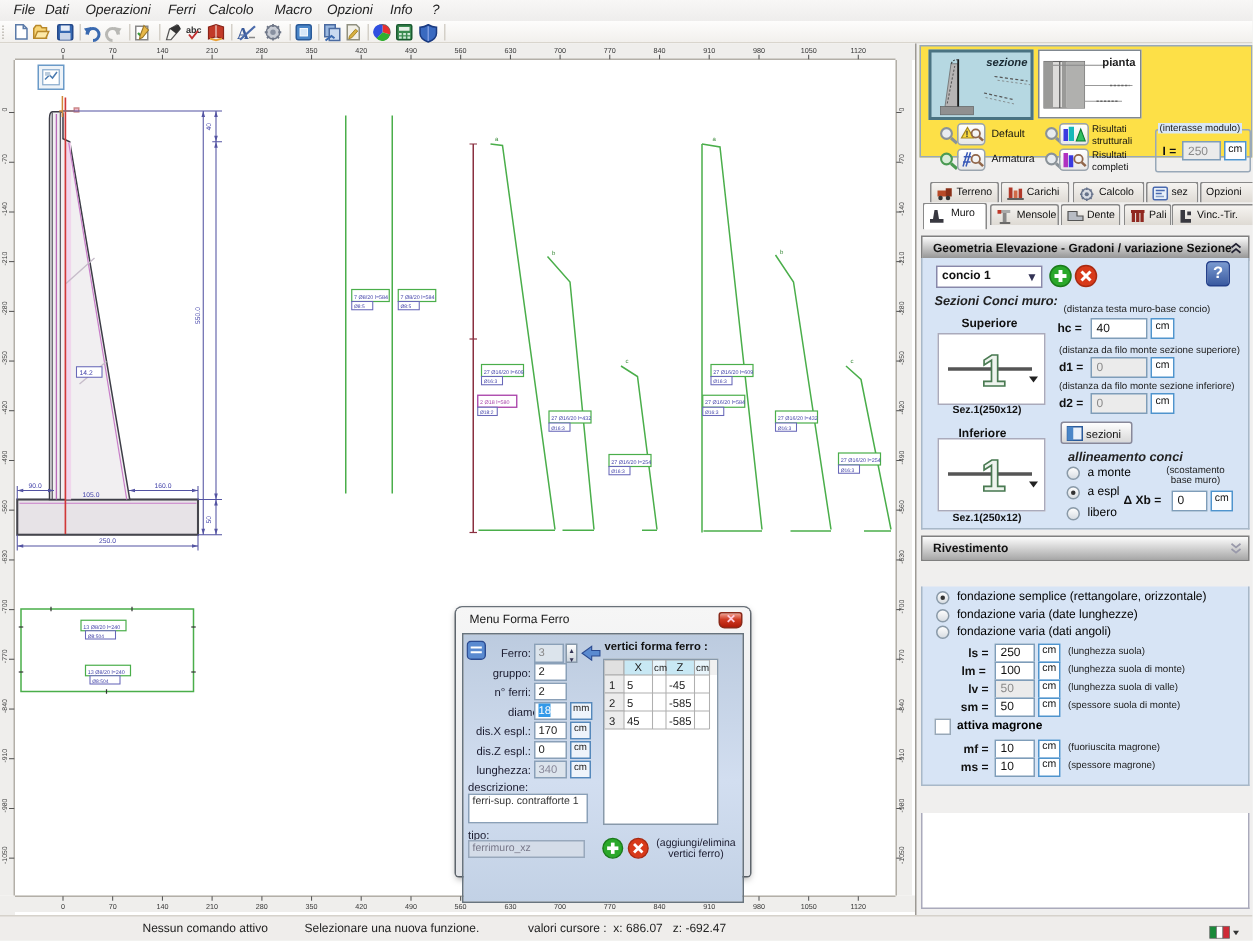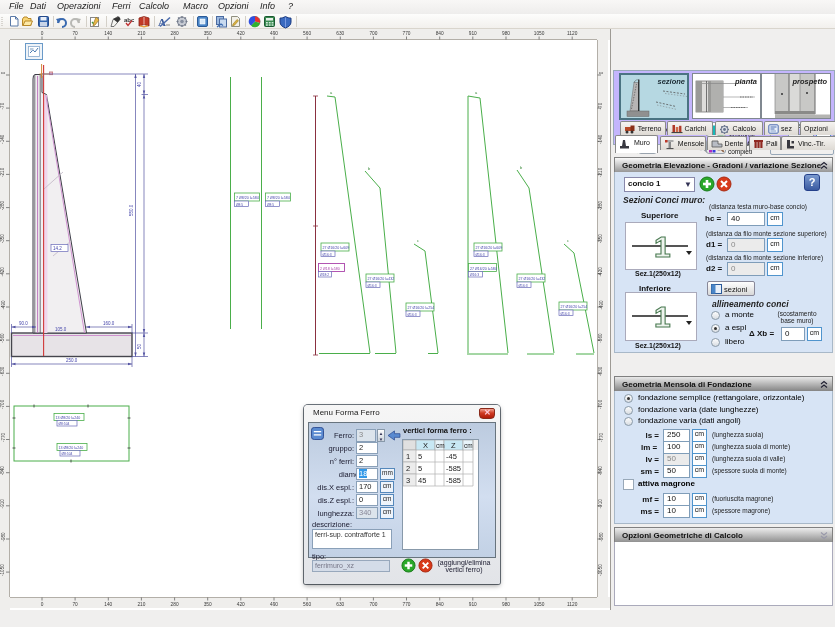--- a/index.html
+++ b/index.html
@@ -7,44 +7,44 @@
 .abs { position:absolute; }
 #page { position:relative; width:835px; height:627px; }
 
 #menubar { left:0; top:0; width:835px; height:14px; background:linear-gradient(#f8f7f6,#eeedec); font-size:9px; color:#222;font-style:italic; }
 #menubar span { position:absolute; top:1px; }
 #toolbar { left:0; top:14px; width:835px; height:15px; background:linear-gradient(#fdfdfc,#f2f0ed); border-bottom:1px solid #d9d5cd; }
 
 #canvaswrap { left:0; top:29px; width:610px; height:581px; background:#fff; }
 
 #rightpanel { left:610px; top:29px; width:225px; height:581px; background:#f0efee; border-left:1px solid #9d9a94; }
-#thumbbar { left:2px; top:1px; width:222px; height:75px; background:#c4b5fd; border:1px solid #98a8b8;margin-top:40px; }
+#thumbbar { left:2px; top:1px; width:222px; height:75px; background:#fde047; border:1px solid #98a8b8; }
 .thumb { position:absolute; top:3px; height:47px; background:#fff; border:1px solid #808890; }
-.thumblabel { position:absolute; top:3px; right:3px; font-style:italic; font-size:7.5px; color:#222;text-align:center; }
+.thumblabel { position:absolute; top:3px; right:3px; font-size:7.5px; color:#222;text-align:center; }
 .smallbtn { position:absolute; width:26px; height:15px; background:linear-gradient(#ffffff,#e8e8e8); border:1px solid #9aa4ae; border-radius:3px; }
 .btntext { position:absolute; font-size:7px; color:#111; line-height:7.5px; }
 
 .tab { position:absolute; height:14px; background:linear-gradient(#f6f4f1,#dedad4); border:1px solid #898989; border-bottom:none; border-radius:2px 2px 0 0; font-size:7px; color:#111; white-space:nowrap; }
 .tab .tx { position:absolute; top:3px; }
 
 .phead { position:absolute; left:3px; width:219px; height:17px; border:1px solid #808080; font-size:8px; font-weight:bold; color:#111; white-space:nowrap; overflow:hidden; }
 .phead .t { position:absolute; left:7px; top:3px; }
 .pblue { position:absolute; left:3px; width:219px; background:#d7e4f5; border:1px solid #a8b8c8; border-top:none; }
 .ibox { position:absolute; background:#fff; border:1px solid #7f9db9; font-size:8px; color:#111; }
 .ibox.gr { background:#ebebeb; color:#8a8a8a; }
 .cmbtn { position:absolute; background:#fdfeff; border:1px solid #4f94cd; font-size:7px; color:#111; text-align:center; }
 .radio { position:absolute; width:9px; height:9px; border-radius:50%; border:1px solid #8a9aa8; background:linear-gradient(#fdfdfd,#d8dde2); }
 .radio.on::after { content:""; position:absolute; left:1.8px; top:1.8px; width:3.6px; height:3.6px; border-radius:50%; background:#333; }
 .blab { position:absolute; font-weight:bold; font-size:8px; color:#111; white-space:nowrap; }
 .slab { position:absolute; font-size:6.5px; color:#222; white-space:nowrap; }
 
 #statusbar { left:0; top:610px; width:835px; height:17px; background:#efedeb; border-top:1px solid #d6d2cb; font-size:8px; color:#222; }
 
 #dlg { left:304px; top:405px; width:196px; height:179px; border-radius:4px 4px 2px 2px; background:linear-gradient(#f6f6f6,#e2e4e8); box-shadow:0 2px 5px rgba(0,0,0,0.35), 0 0 0 1px #707880; }
-#dlgbody { position:absolute; left:4px; top:17px; width:188px; height:136px; background:linear-gradient(#bccbdf,#d2def0 55%,#c2d1e5); border:1px solid #68747e; }
+#dlgbody { position:absolute; left:4px; top:17px; width:188px; height:180px; background:linear-gradient(#bccbdf,#d2def0 55%,#c2d1e5); border:1px solid #68747e; }
 .dlab { position:absolute; font-size:7.5px; color:#1a1a2e; text-align:right; }
 .dibox { position:absolute; background:#fff; border:1px solid #8aa0b8; font-size:7.5px; color:#222; padding-left:2px; }
 .dunit { position:absolute; width:14px; height:12px; background:#eef4fb; border:1px solid #5588bb; font-size:6.5px; color:#222; text-align:center; }
 </style>
 </head>
 <body>
 <div id="page">
 
   <div id="menubar" class="abs">
     <span style="left:9px">File</span>
@@ -497,36 +497,20 @@
           <line x1="13.5" y1="7" x2="13.5" y2="38" stroke="#555" stroke-width="0.8"></line>
           <line x1="9" y1="9.5" x2="44" y2="9.5" stroke="#888" stroke-width="0.7"></line>
           <line x1="30" y1="23" x2="62" y2="23" stroke="#999" stroke-width="0.7"></line>
           <line x1="47" y1="23" x2="60" y2="23" stroke="#666" stroke-width="0.9" stroke-dasharray="1.5,1"></line>
           <line x1="30" y1="33.5" x2="55" y2="33.5" stroke="#999" stroke-width="0.7"></line>
           <line x1="38" y1="33.5" x2="52" y2="33.5" stroke="#666" stroke-width="0.9" stroke-dasharray="1.5,1"></line>
         </svg>
         <span class="thumblabel" style="font-weight:bold">pianta</span>
       </div>
 
-      <div class="thumb" style="left:147px;top:2px;width:70px;height:46px;">
-        <svg width="68" height="44" viewBox="0 0 68 44">
-          <rect x="13" y="0" width="14" height="40" fill="#c8c8c6"></rect>
-          <rect x="38" y="0" width="15" height="40" fill="#c8c8c6"></rect>
-          <rect x="27" y="0" width="11" height="40" fill="#dadad8"></rect>
-          <line x1="13" y1="0" x2="13" y2="40" stroke="#888" stroke-width="0.7"></line>
-          <line x1="27" y1="0" x2="27" y2="40" stroke="#666" stroke-width="1"></line>
-          <line x1="38" y1="0" x2="38" y2="40" stroke="#888" stroke-width="0.7"></line>
-          <line x1="53" y1="0" x2="53" y2="40" stroke="#666" stroke-width="1"></line>
-          <rect x="13" y="37" width="40" height="3.5" fill="#8a8a88"></rect>
-          <rect x="13" y="40.5" width="55" height="3.5" fill="#b4b4b2"></rect>
-          <circle cx="20" cy="20" r="1" fill="#333"></circle>
-          <circle cx="45" cy="19" r="1" fill="#333"></circle>
-        </svg>
-        <span class="thumblabel" style="font-weight:bold">prospetto</span>
-      </div>
 
       <svg class="abs" style="left:11px;top:52px" width="16" height="14" viewBox="0 0 16 14">
           <circle cx="6" cy="6" r="3.6" fill="#e8ecf0" stroke="#8a9298" stroke-width="1.4"></circle>
           <line x1="9" y1="9" x2="13" y2="12.5" stroke="#8a9298" stroke-width="2"></line>
         </svg>
       <div class="smallbtn" style="left:24px;top:51px;width:19px;height:15px"><svg width="18" height="13" viewBox="0 0 18 13">
             <path d="M6,2 l4,7 h-8 z" fill="#f8d840" stroke="#a8881a" stroke-width="0.8"></path>
             <text x="4.7" y="8.6" font-size="6" font-weight="bold" fill="#333">!</text>
             <circle cx="11.5" cy="6" r="2.8" fill="none" stroke="#90664a" stroke-width="1.2"></circle>
             <line x1="13.7" y1="8.2" x2="16.4" y2="10.8" stroke="#90664a" stroke-width="1.7"></line>
@@ -717,27 +701,27 @@
       <div class="radio on" style="left:96px;top:152px"></div>
         <span class="abs" style="left:110px;top:151px;font-size:8px">a espl</span>
       <div class="radio" style="left:96px;top:166px"></div>
         <span class="abs" style="left:110px;top:165px;font-size:8px">libero</span>
       <span class="slab" style="left:153px;top:138px;text-align:center;width:58px">(scostamento<br>base muro)</span>
       <span class="blab" style="left:134px;top:157px;font-size:8px">Δ Xb =</span>
       <div class="ibox" style="left:166px;top:155px;width:24px;height:14px;padding:1px 0 0 3px">0</div>
       <div class="cmbtn" style="left:192px;top:155px;width:15px;height:14px;padding-top:1px">cm</div>
     </div>
 
-
-    <div class="phead" style="top:347px;background:linear-gradient(#e9e9e9,#7d7d7d);">
-        <span class="t">Geometria Mensola di Fondazione</span>
+    <div class="phead" style="top:328px;background:linear-gradient(#fcfcfc,#a8a8a8);">
+        <span class="t">Rivestimento</span>
         <svg style="position:absolute;right:4px;top:3px" width="8" height="9" viewBox="0 0 8 9">
-          <path d="M1,4 L4,1.5 L7,4 M1,7.5 L4,5 L7,7.5" stroke="#223" stroke-width="1.1" fill="none"></path>
-        </svg>
-      </div>
+          <path d="M1,1.5 L4,4 L7,1.5 M1,5 L4,7.5 L7,5" stroke="#99a" stroke-width="1.1" fill="none"></path>
+        </svg>
+      </div>
+
     <div class="pblue" style="top:362px;height:133px;">
       <div class="radio on" style="left:9px;top:3px"></div>
         <span class="abs" style="left:23px;top:2px;font-size:8px">fondazione semplice (rettangolare, orizzontale)</span>
       <div class="radio" style="left:9px;top:14.5px"></div>
         <span class="abs" style="left:23px;top:13.5px;font-size:8px">fondazione varia (date lunghezze)</span>
       <div class="radio" style="left:9px;top:26px"></div>
         <span class="abs" style="left:23px;top:25px;font-size:8px">fondazione varia (dati angoli)</span>
       <span class="blab" style="left:28px;top:40px;width:16px;text-align:right">ls =</span>
       <div class="ibox" style="left:48px;top:38px;width:27px;height:13px;padding:0 0 0 3px">250</div>
       <div class="cmbtn" style="left:77px;top:38px;width:15px;height:13px">cm</div>
@@ -759,29 +743,34 @@
       <span class="blab" style="left:24px;top:104px;width:20px;text-align:right">mf =</span>
       <div class="ibox" style="left:48px;top:102px;width:27px;height:13px;padding:0 0 0 3px">10</div>
       <div class="cmbtn" style="left:77px;top:102px;width:15px;height:13px">cm</div>
       <span class="slab" style="left:97px;top:104px">(fuoriuscita magrone)</span>
       <span class="blab" style="left:23px;top:116px;width:21px;text-align:right">ms =</span>
       <div class="ibox" style="left:48px;top:114px;width:27px;height:13px;padding:0 0 0 3px">10</div>
       <div class="cmbtn" style="left:77px;top:114px;width:15px;height:13px">cm</div>
       <span class="slab" style="left:97px;top:116px">(spessore magrone)</span>
     </div>
 
-    <div class="phead" style="top:498px;background:linear-gradient(#ededed,#8a8a8a);">
-        <span class="t">Opzioni Geometriche di Calcolo</span>
-        <svg style="position:absolute;right:4px;top:3px" width="8" height="9" viewBox="0 0 8 9">
-          <path d="M1,1.5 L4,4 L7,1.5 M1,5 L4,7.5 L7,5" stroke="#99a" stroke-width="1.1" fill="none"></path>
-        </svg>
-      </div>
     <div class="abs" style="left:3px;top:513px;width:219px;height:64px;background:#fff;border:1px solid #aab;border-top:none"></div>
   </div>
 
+  <div id="statusbar" class="abs">
+    <span class="abs" style="left:95px;top:3px">Nessun comando attivo</span>
+    <span class="abs" style="left:203px;top:3px">Selezionare una nuova funzione.</span>
+    <span class="abs" style="left:352px;top:3px">valori cursore :&nbsp;&nbsp;x: 686.07&nbsp;&nbsp;&nbsp;z: -692.47</span>
+    <svg class="abs" style="left:806px;top:6px" width="22" height="9" viewBox="0 0 22 9">
+        <rect x="0.5" y="0.5" width="4.4" height="8" fill="#1a8a3a" stroke="#666" stroke-width="0.5"></rect>
+        <rect x="4.9" y="0.5" width="4.4" height="8" fill="#fff" stroke="#666" stroke-width="0.5"></rect>
+        <rect x="9.3" y="0.5" width="4.4" height="8" fill="#cf2a36" stroke="#666" stroke-width="0.5"></rect>
+        <path d="M16,3.5 l4,0 l-2,3 z" fill="#333"></path>
+      </svg>
+  </div>
 
   <div id="dlg" class="abs">
     <span class="abs" style="left:9px;top:3px;font-size:8px;color:#1a1a1a">Menu Forma Ferro</span>
     <div class="abs" style="left:175px;top:3px;width:16px;height:11px;border-radius:2px 2px 4px 4px;background:linear-gradient(#f0a090,#cf3a22 45%,#b01a08);border:1px solid #8a2a1a;">
       <span style="position:absolute;left:4px;top:-1px;color:#fcd;font-size:8px;font-weight:bold">✕</span>
     </div>
     <div id="dlgbody">
       <svg class="abs" style="left:2px;top:4px" width="13" height="13" viewBox="0 0 14 14">
           <rect x="0.5" y="0.5" width="13" height="13" rx="3" fill="#5a8ad0" stroke="#2a4a90"></rect>
           <line x1="3" y1="5" x2="11" y2="5" stroke="#fff" stroke-width="1.4"></line>

